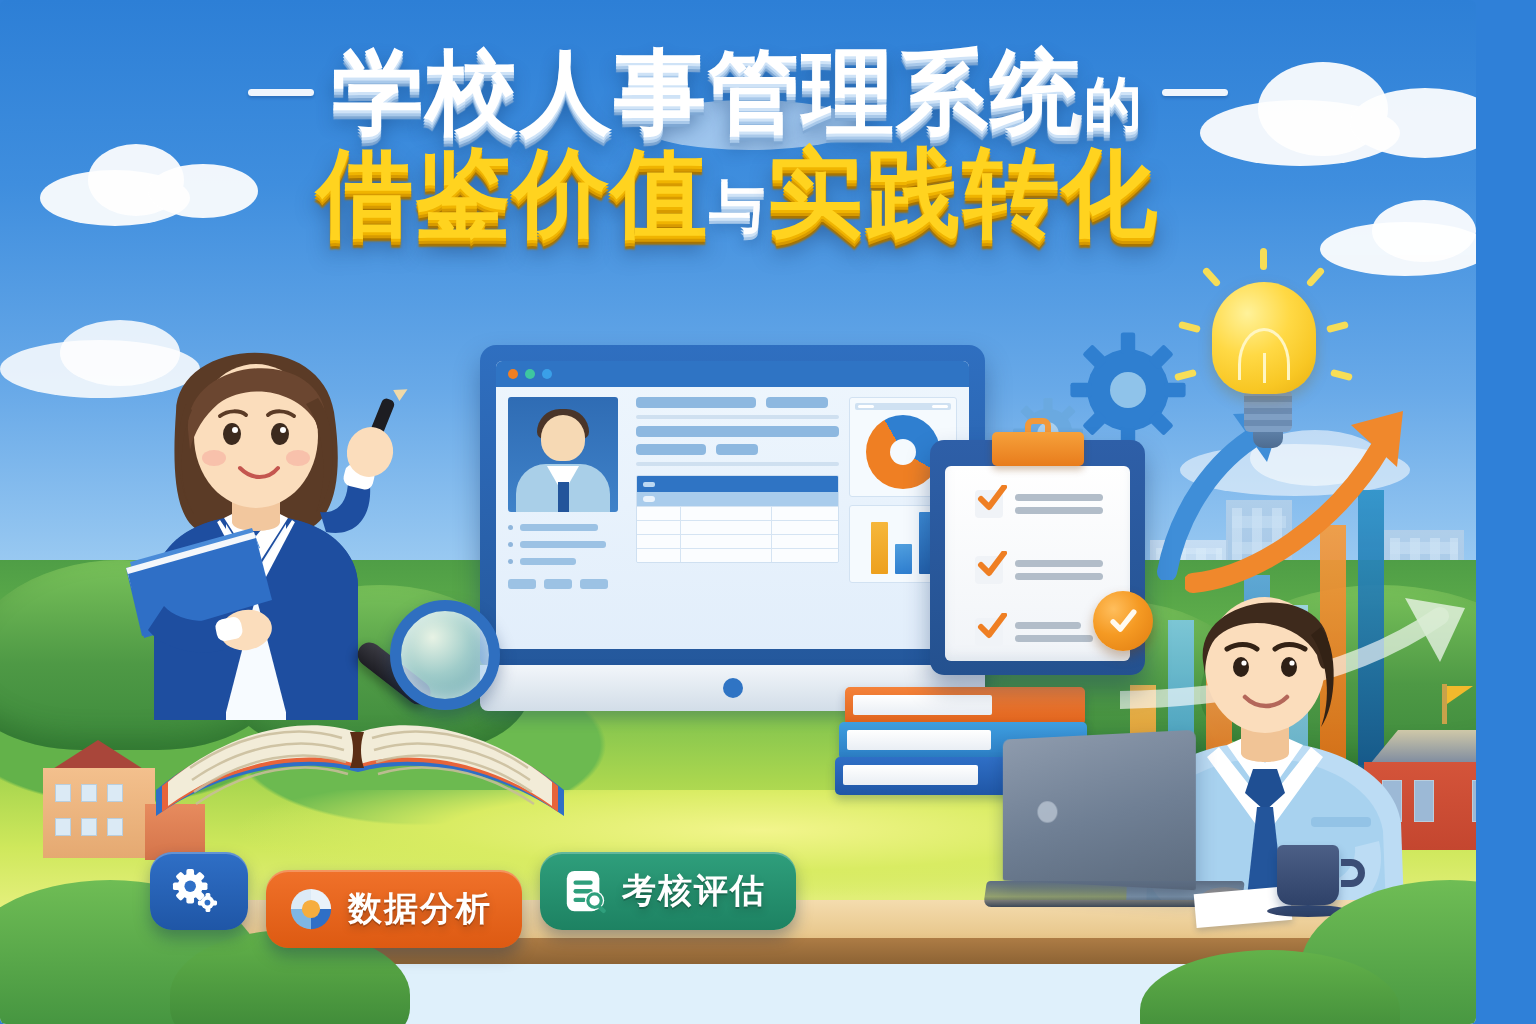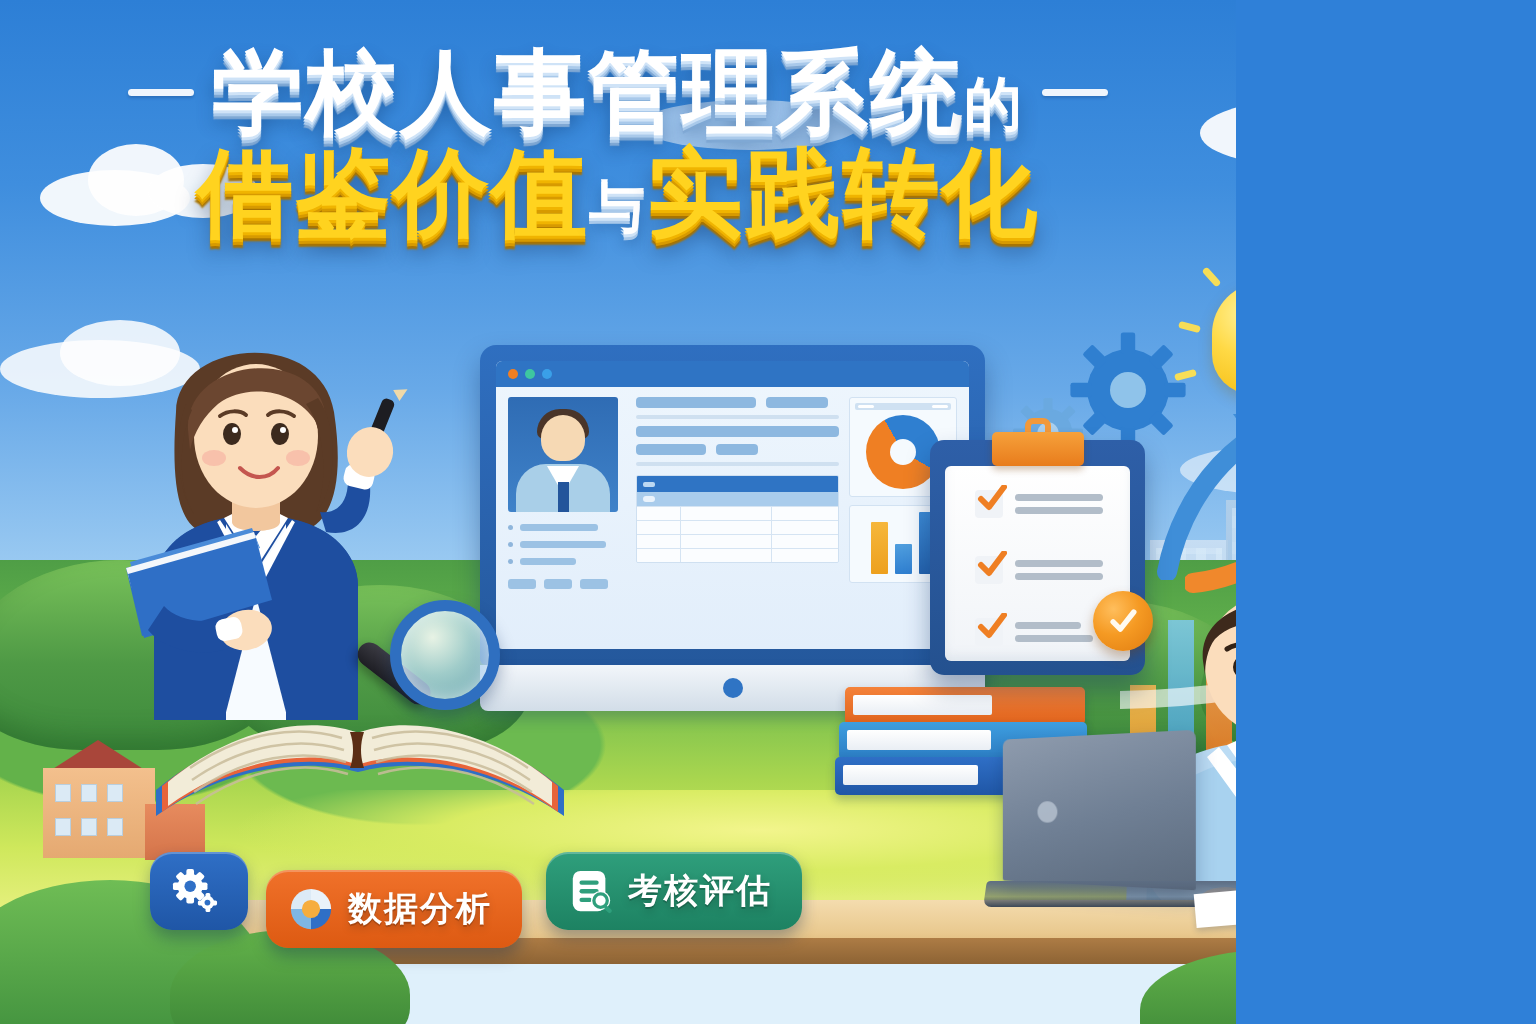--- a/index.html
+++ b/index.html
@@ -2,21 +2,21 @@
 <html lang="zh"><head>
 <meta charset="utf-8">
 <title>学校人事管理系统的借鉴价值与实践转化</title>
 <style>
   * { margin:0; padding:0; box-sizing:border-box; }
   html,body { width:1536px; height:1024px; overflow:hidden; }
   body {
     font-family:"Liberation Sans","DejaVu Sans",sans-serif;
     background:#2f80d8;
   }
-  #stage { position:relative; width:1236px; height:1024px; overflow:hidden; }
+  #stage { position:relative; width:1476px; height:1024px; overflow:hidden;border-radius:6px; }
 
   
   .sky {
     position:absolute; inset:0;
     background:linear-gradient(180deg,#2d7fd6 0%,#3f8ede 18%,#68a9e8 38%,#9ccbf2 56%,#c9e4f8 70%,#dff0fb 80%);
   }
   .cloud { position:absolute; background:#ffffff; border-radius:50%; filter:blur(0.4px); opacity:.93; }
   .cloudgrp { position:absolute; }
 
   
@@ -232,21 +232,21 @@
   .ctarow { position:absolute; left:150px; top:852px; display:flex; gap:18px; z-index:45; }
   .cta {
     height:78px; border-radius:22px; display:flex; align-items:center; gap:14px;
     padding:0 30px 0 22px; cursor:pointer;
     box-shadow:0 8px 16px rgba(12,40,80,.35), inset 0 2px 0 rgba(255,255,255,.25);
   }
   .cta .lbl { font-size:34px; font-weight:bold; color:#ffffff; letter-spacing:2px;
     text-shadow:0 2px 0 rgba(0,0,0,.18), 0 4px 8px rgba(0,0,0,.22); white-space:nowrap; }
   .cta.blue { background:linear-gradient(180deg,#2f6fc6 0%,#1f56a6 100%); }
   .cta.orange { background:linear-gradient(180deg,#f0712a 0%,#dd5a12 100%);margin-top:18px; }
-  .cta.green { background:linear-gradient(180deg,#2f9f7c 0%,#1d8262 100%);margin-left:6px; }
+  .cta.green { background:linear-gradient(180deg,#2f9f7c 0%,#1d8262 100%); }
   .ctaicon { width:46px; height:46px; flex:0 0 46px; display:flex; align-items:center; justify-content:center; }
 
   .bush { position:absolute; border-radius:50% 50% 40% 40%; z-index:44; }
 </style>
 </head>
 <body>
 
 <div id="stage">
 
   <div class="sky"></div>

